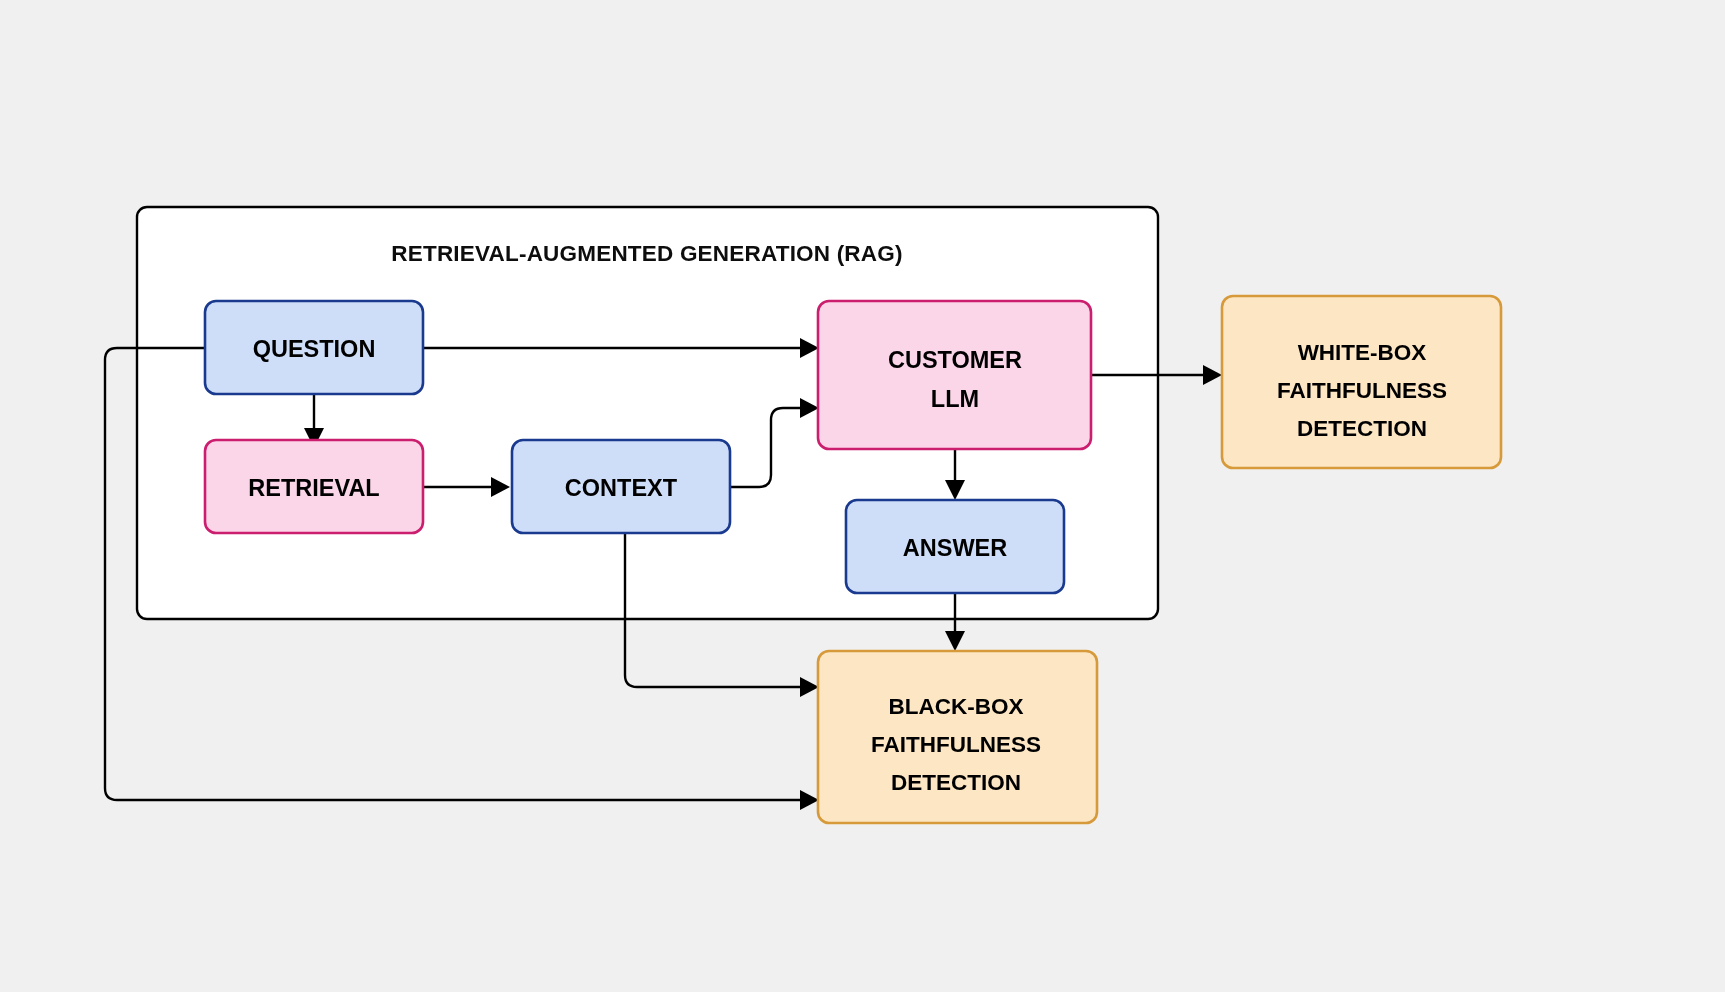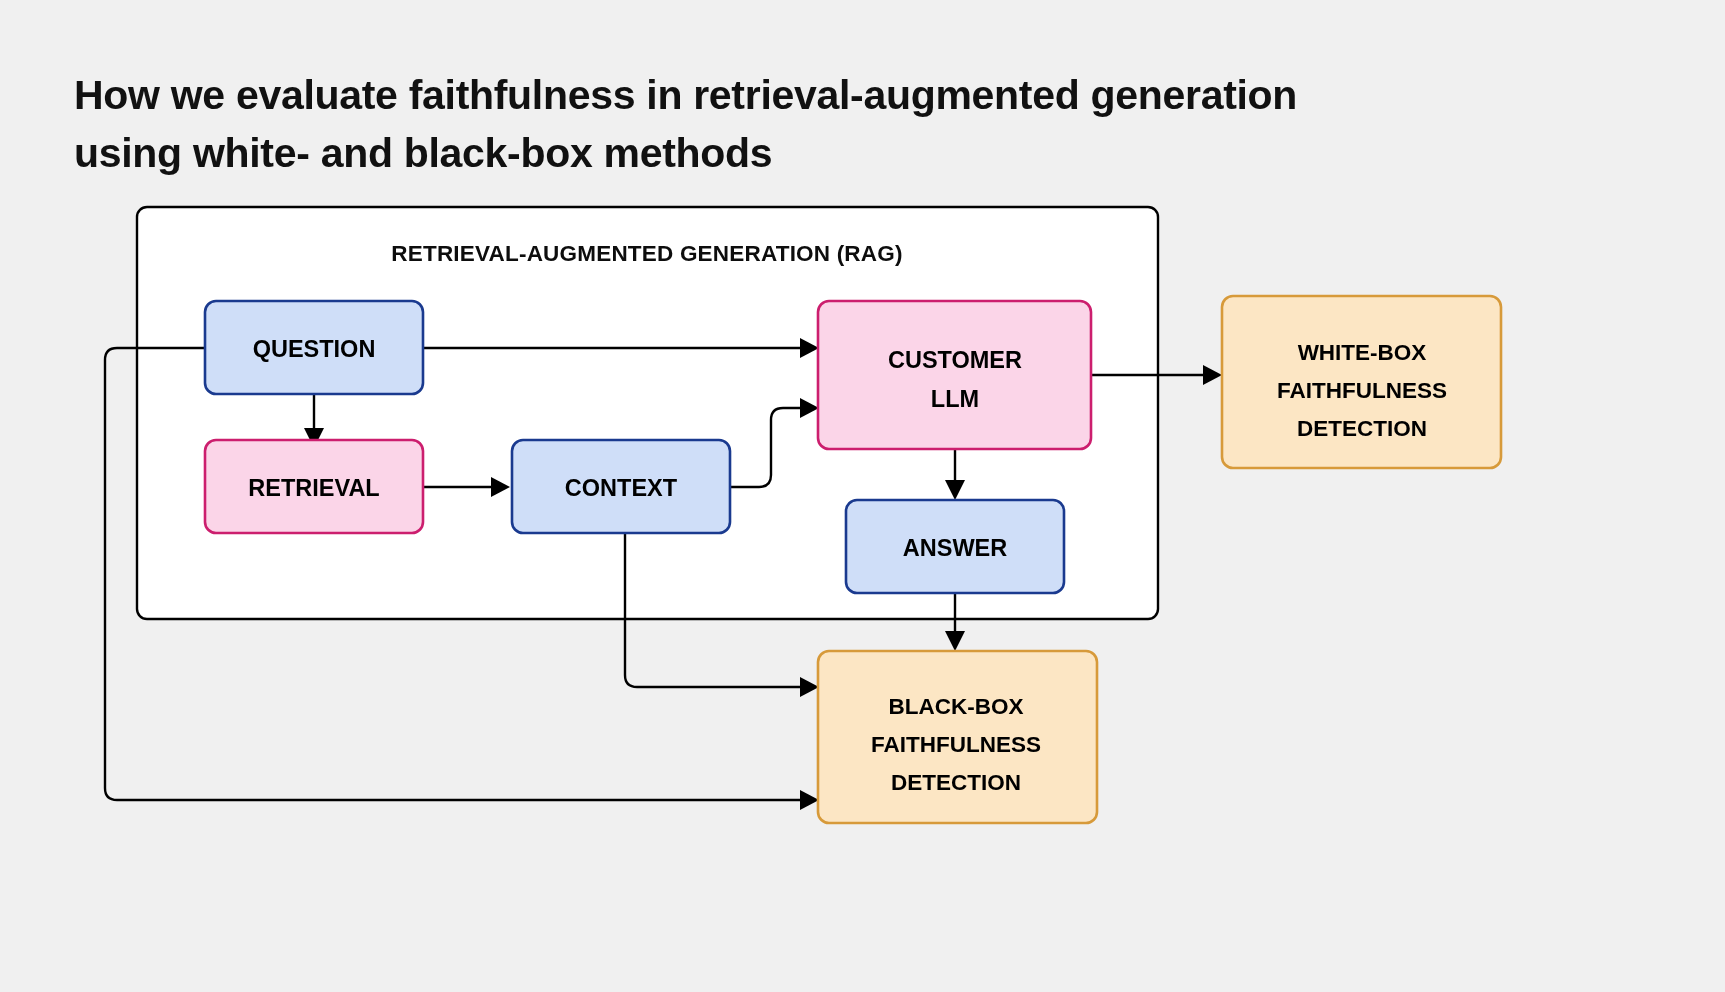--- a/index.html
+++ b/index.html
@@ -61,22 +61,20 @@
     stroke: #000000;
     stroke-width: 2.4px;
   }
   .arrowhead { fill: #000000; }
 </style>
 </head>
 <body>
 
 <div id="stage">
 
-  <div id="title">How we evaluate faithfulness in retrieval-augmented generation
-using white- and black-box methods</div>
 
   <svg id="diagram" viewBox="0 0 1725 992">
 
     <rect x="137" y="207" width="1021" height="412" rx="10" ry="10" fill="#ffffff" stroke="#000000" stroke-width="2.4"></rect>
     <text class="group-title" x="647" y="261">RETRIEVAL-AUGMENTED GENERATION (RAG)</text>
 
     <g>
       <path class="edge" d="M 423 348 L 800 348"></path>
       <polygon class="arrowhead" points="800,338 819,348 800,358"></polygon>
     </g>

